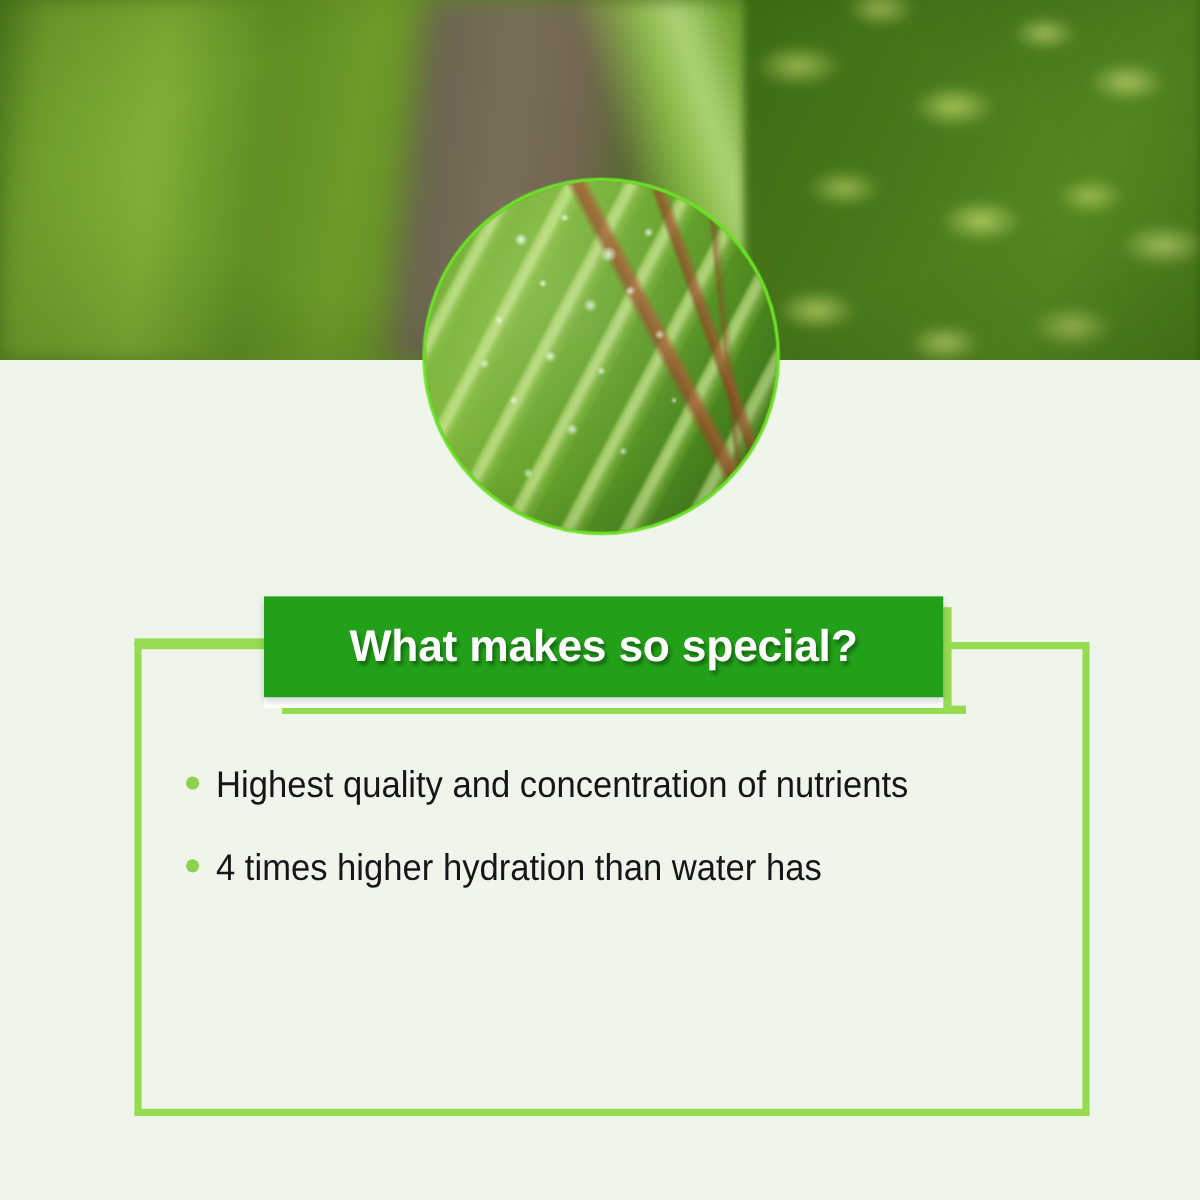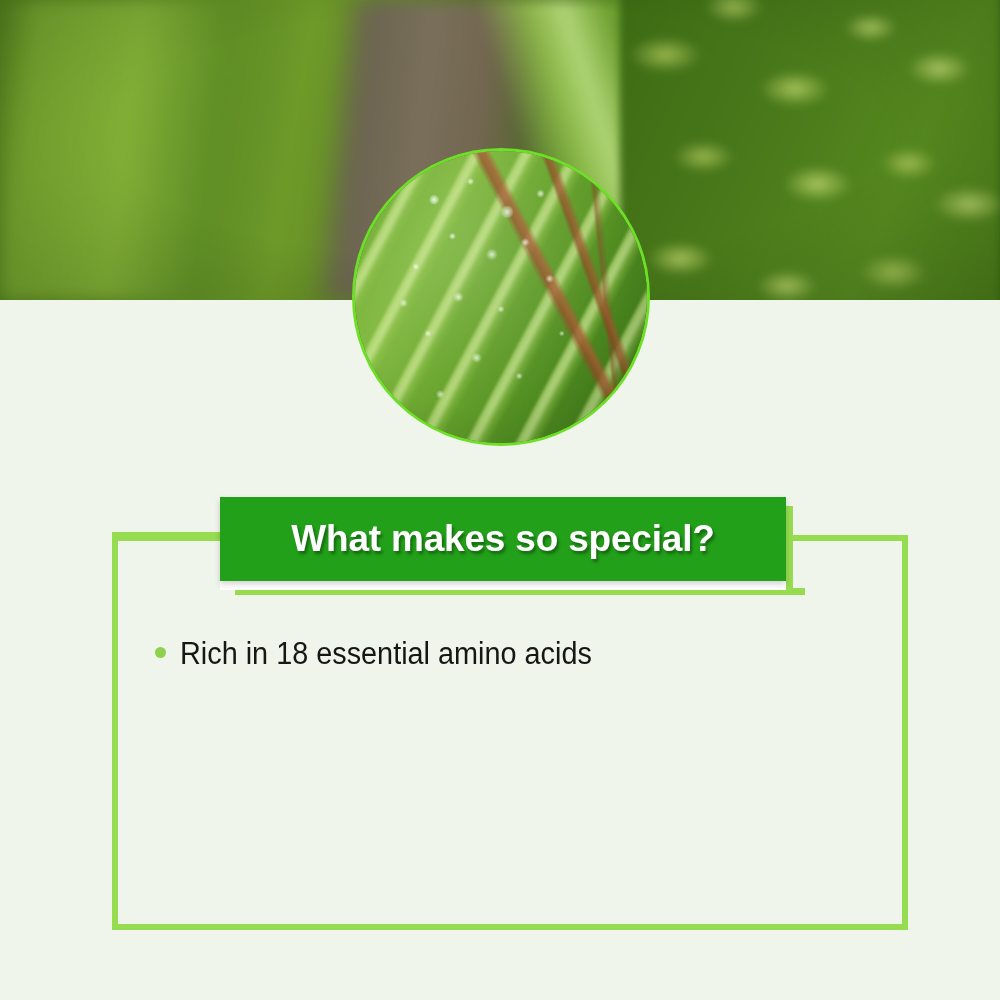--- a/index.html
+++ b/index.html
@@ -226,22 +226,26 @@
     <div class="head-tick"></div>
     <div class="head-gap"></div>
 
     <div class="headingbox">
       <span class="htext">What makes so special?</span>
     </div>
 
     <div class="bullets">
 
 
-
-
       <div class="bullet">
         <span class="dot"></span>
-        <span class="btext">Rich in 18 essential amino acids</span>
+        <span class="btext"> Highest quality and concentration of nutrients</span>
       </div>
+
+      <div class="bullet">
+        <span class="dot"></span>
+        <span class="btext">4 times higher hydration than water has</span>
+      </div>
+
 
     </div>
   </div>
 </div>
 
 </body></html>

